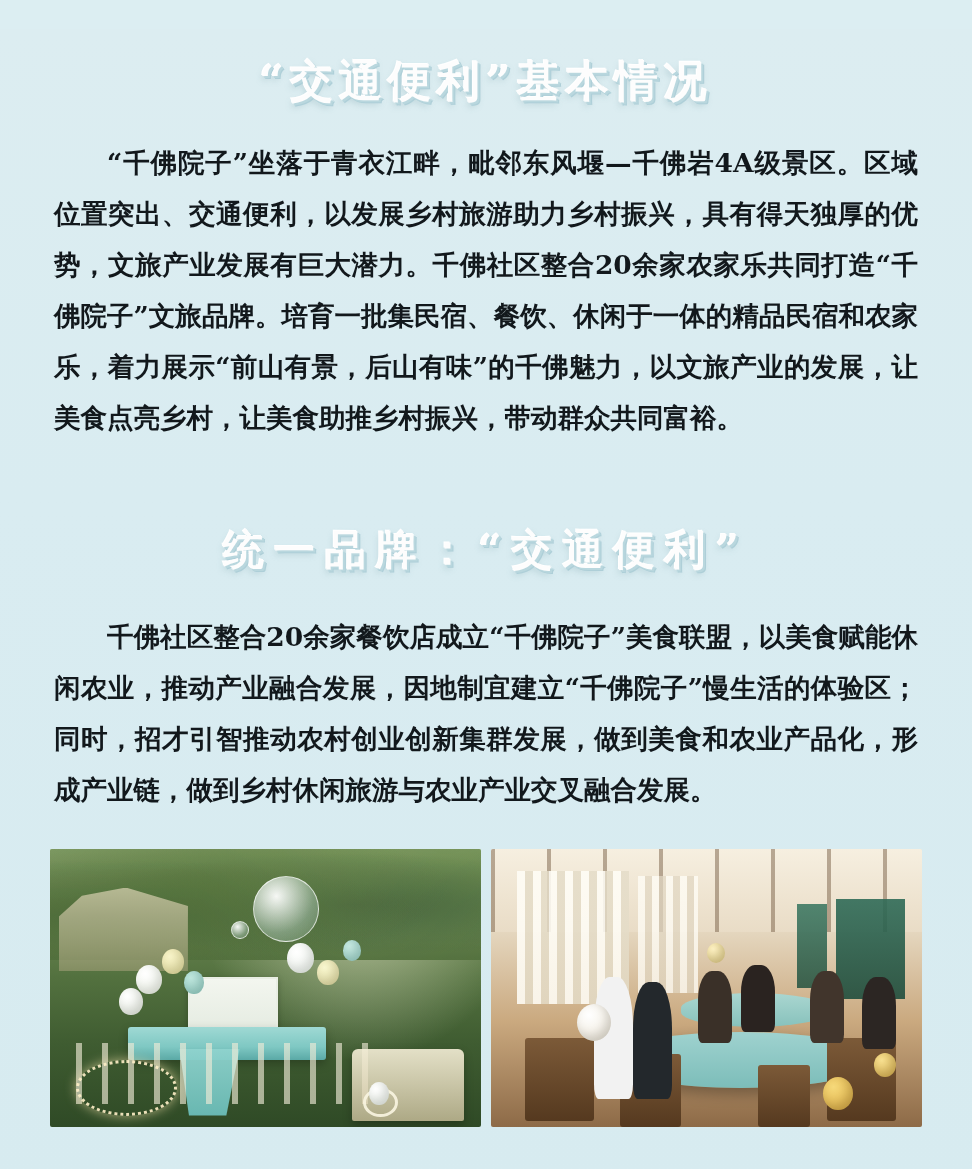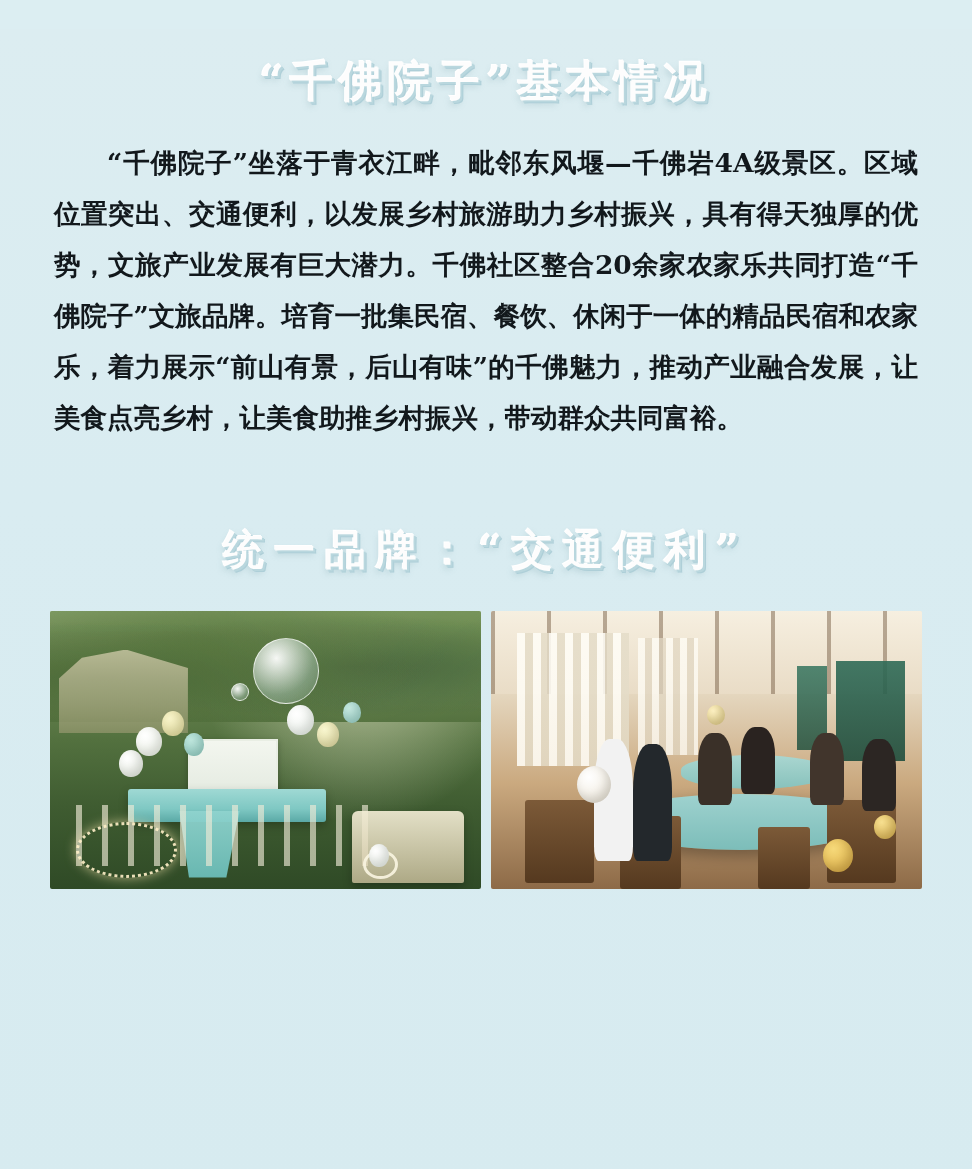--- a/index.html
+++ b/index.html
@@ -219,28 +219,29 @@
     position: absolute;
     border-radius: 50%;
     box-shadow: inset -4px -5px 10px rgba(0,0,0,.15);
   }
 </style>
 </head>
 <body>
 
 <div class="page">
 
-  <h1 class="heading" id="heading-main">“千佛院子”基本情况</h1>
-
-  <p class="para" id="para-intro">“千佛院子”坐落于青衣江畔，毗邻东风堰—千佛岩4A级景区。区域位置突出、交通便利，以发展乡村旅游助力乡村振兴，具有得天独厚的优势，文旅产业发展有巨大潜力。千佛社区整合20余家农家乐共同打造“千佛院子”文旅品牌。培育一批集民宿、餐饮、休闲于一体的精品民宿和农家乐，着力展示“前山有景，后山有味”的千佛魅力，推动产业融合发展，让美食点亮乡村，让美食助推乡村振兴，带动群众共同富裕。</p>
+  <h1 class="heading" id="heading-main">“交通便利”基本情况</h1>
+
+  <p class="para" id="para-intro">“千佛院子”坐落于青衣江畔，毗邻东风堰—千佛岩4A级景区。区域位置突出、交通便利，以发展乡村旅游助力乡村振兴，具有得天独厚的优势，文旅产业发展有巨大潜力。千佛社区整合20余家农家乐共同打造“千佛院子”文旅品牌。培育一批集民宿、餐饮、休闲于一体的精品民宿和农家乐，着力展示“前山有景，后山有味”的千佛魅力，以文旅产业的发展，让美食点亮乡村，让美食助推乡村振兴，带动群众共同富裕。</p>
 
   <div class="gap-1"></div>
 
   <h2 class="heading" id="heading-brand">统一品牌：“交通便利”</h2>
 
+  <p class="para" id="para-brand">千佛社区整合20余家餐饮店成立“千佛院子”美食联盟，以美食赋能休闲农业，推动产业融合发展，因地制宜建立“千佛院子”慢生活的体验区；同时，招才引智推动农村创业创新集群发展，做到美食和农业产品化，形成产业链，做到乡村休闲旅游与农业产业交叉融合发展。</p>
 
   <div class="photo-row">
 
     <div class="photo photo-left">
       <div class="pl-tree"></div>
       <div class="pl-structure"></div>
       <div class="pl-screen"></div>
       <div class="pl-table"></div>
       <div class="pl-cloth"></div>
       <div class="pl-chairs"></div>

